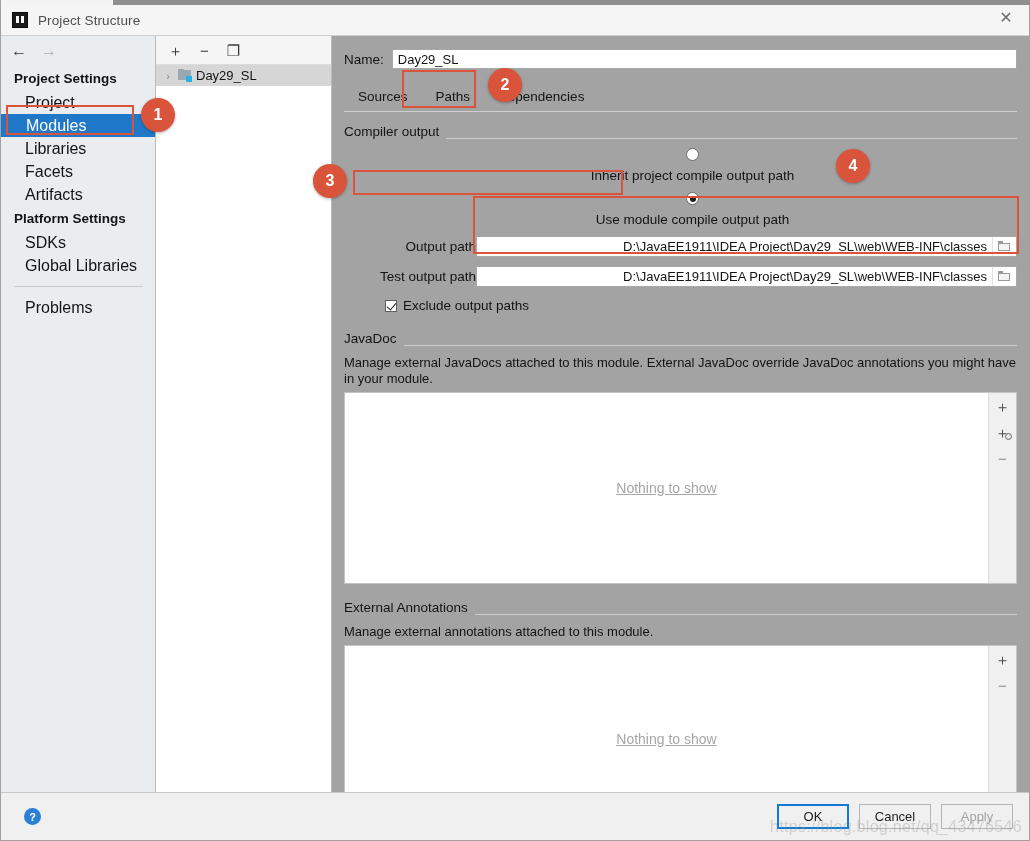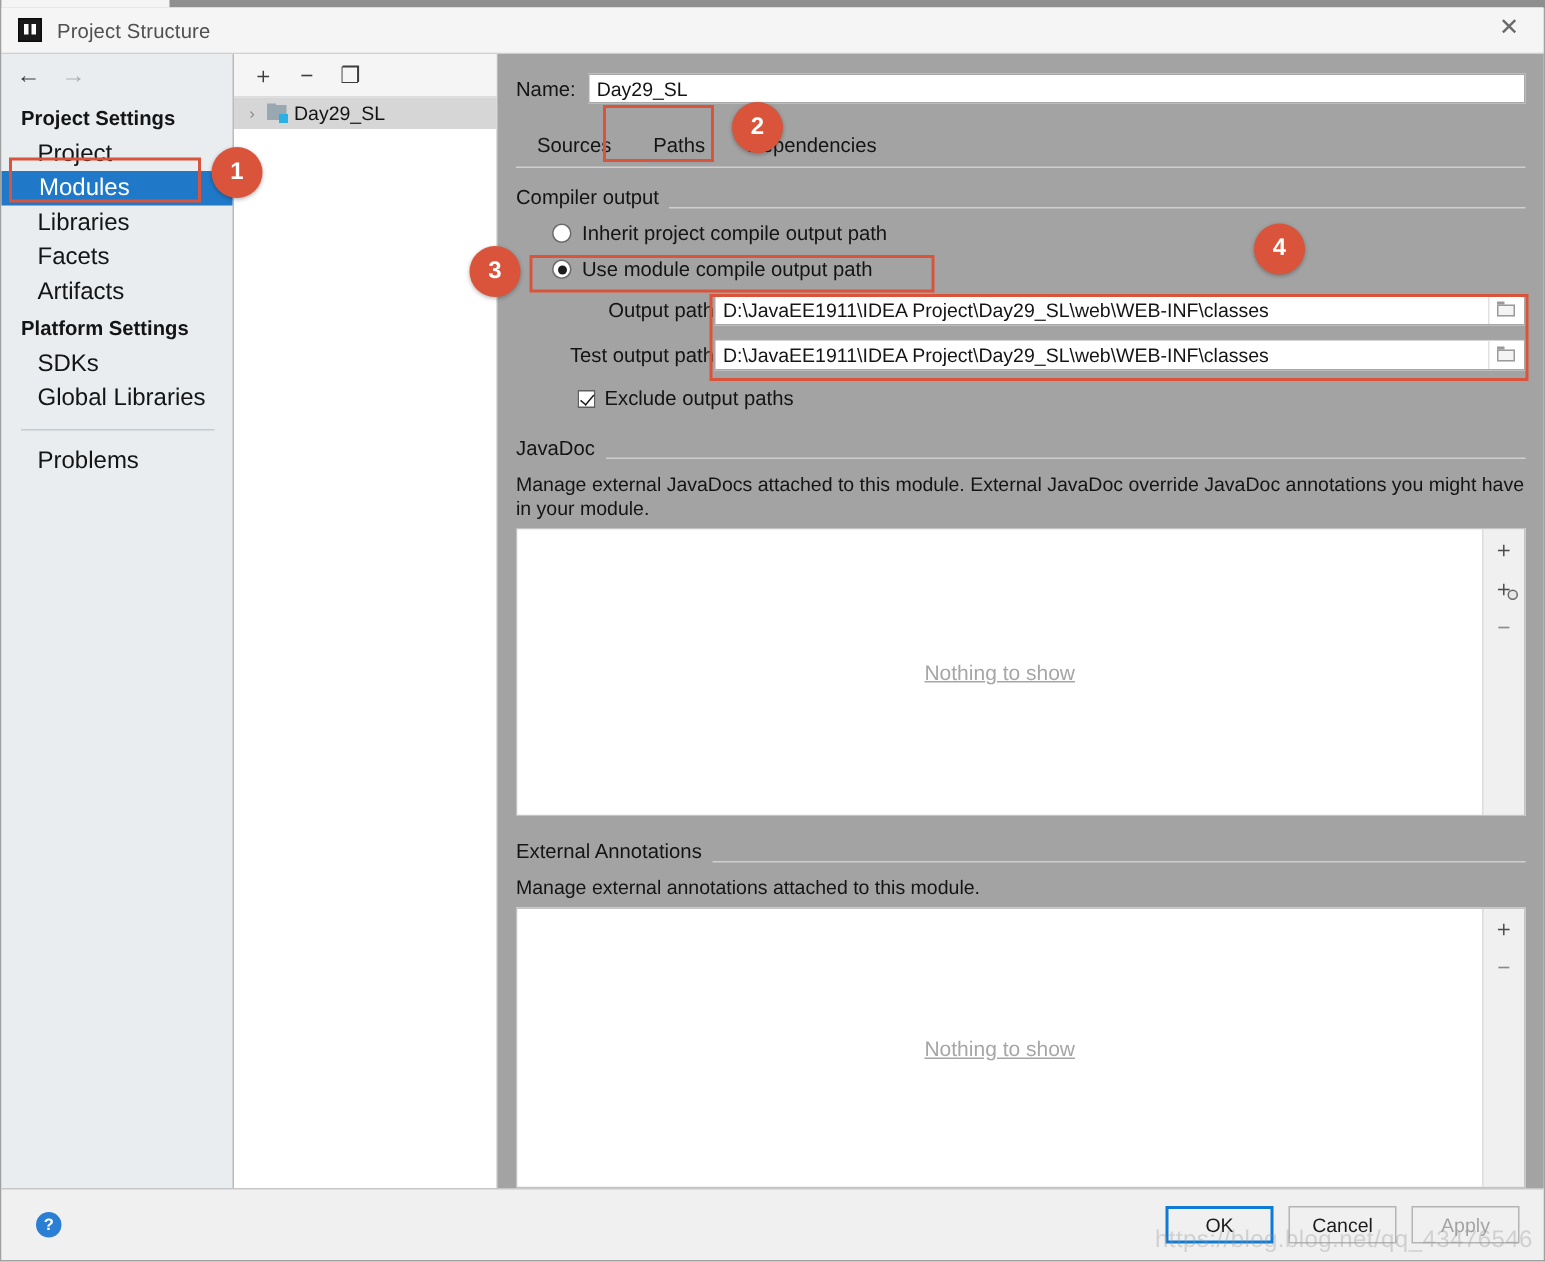--- a/index.html
+++ b/index.html
@@ -288,20 +288,21 @@
   }
 
   .radio-row {
     display: flex;
     align-items: center;
     gap: 7px;
     margin-left: 24px;
     margin-top: 9px;
     font-size: 13.5px;
     color: #141414;
+    flex-direction: column;
   }
   .radio {
     width: 13px; height: 13px;
     border-radius: 50%;
     border: 1px solid #6b6b6b;
     background: #ffffff;
     box-sizing: border-box;
     position: relative;
     flex: 0 0 auto;
   }
@@ -328,20 +329,21 @@
   }
   .path-field {
     flex: 1 1 auto;
     height: 21px;
     border: 1px solid #a8a8a8;
     background: #ffffff;
     box-sizing: border-box;
     display: flex;
     align-items: center;
     min-width: 0;
+    text-align: right;
   }
   .path-field .pval {
     flex: 1 1 auto;
     padding: 0 5px;
     font-size: 13px;
     color: #141414;
     white-space: nowrap;
     overflow: hidden;
   }
   .browse-btn {

